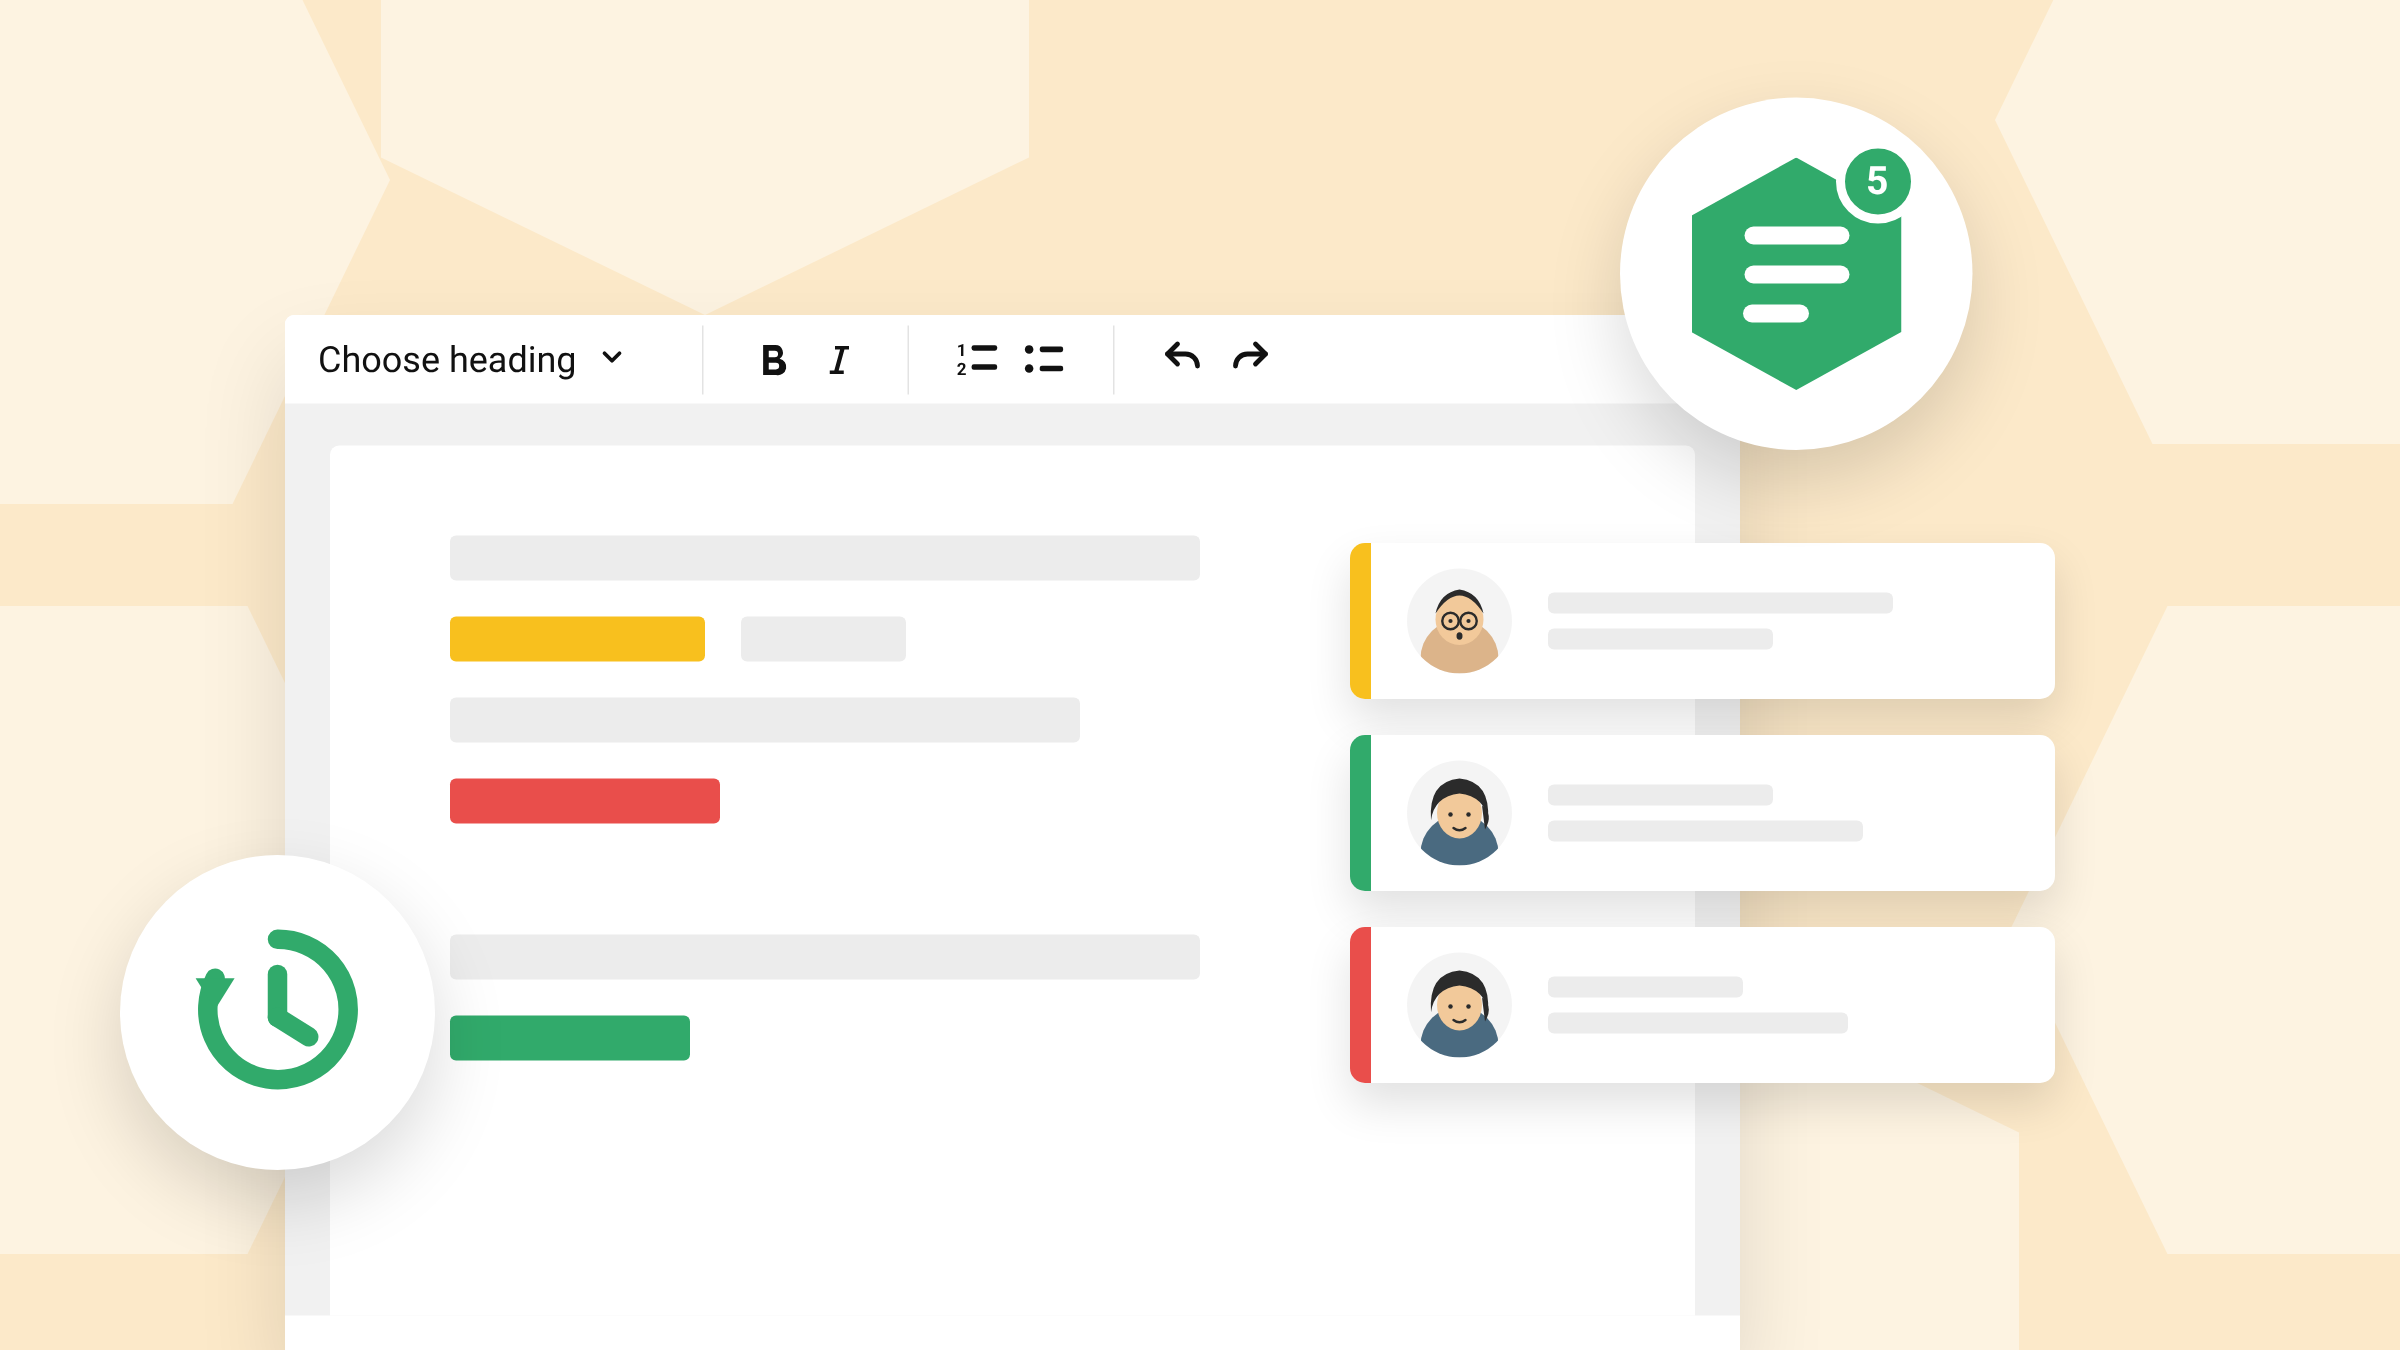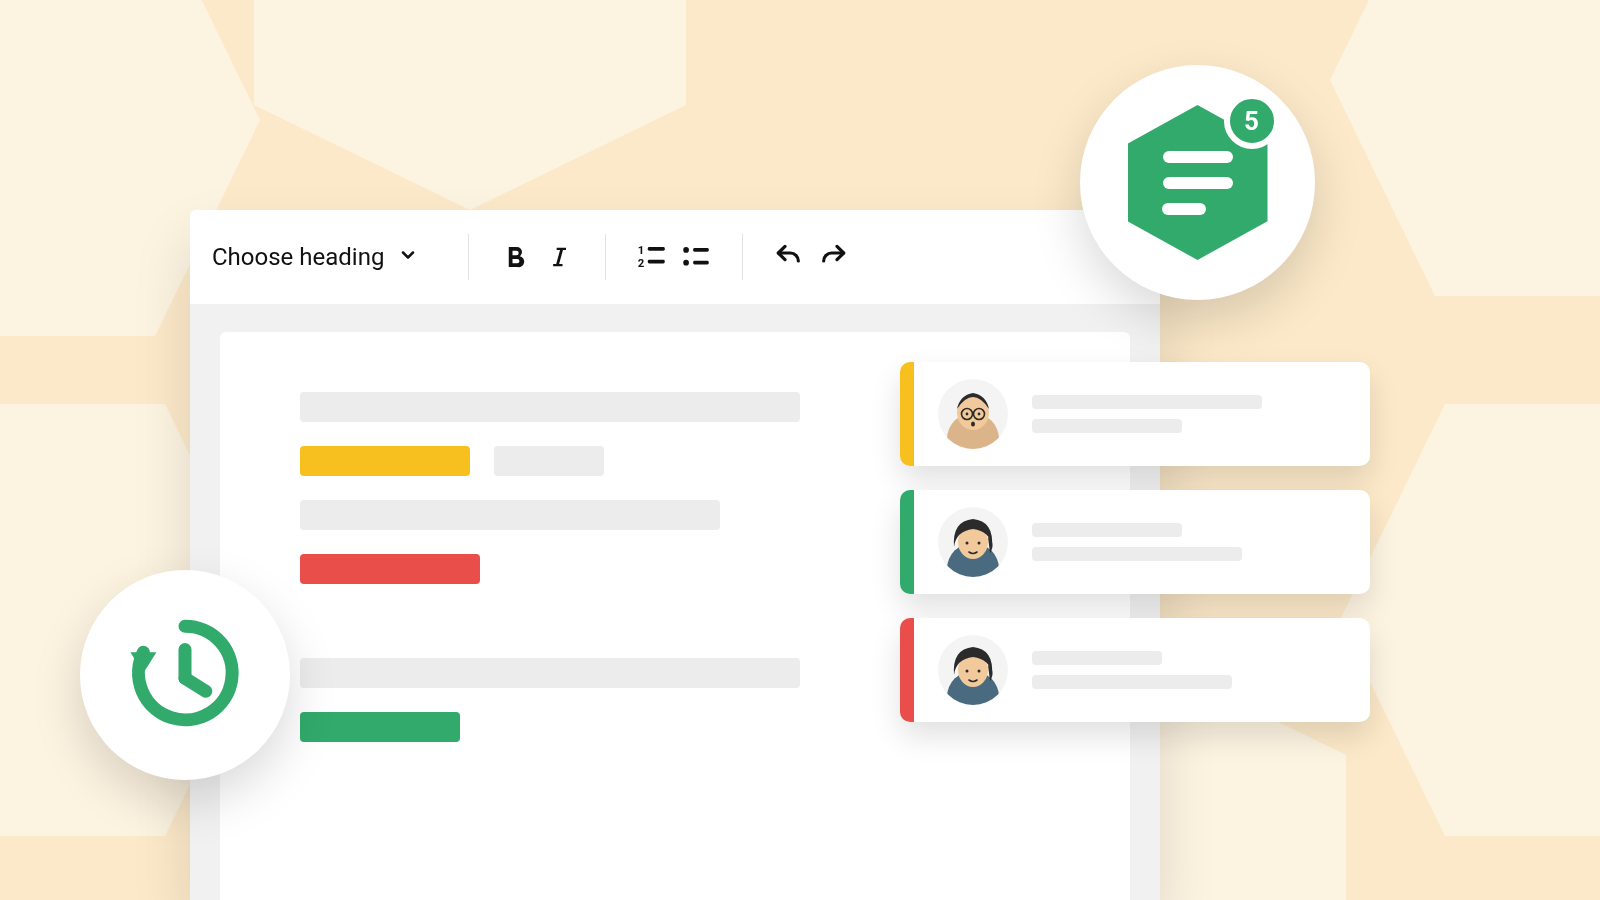--- a/index.html
+++ b/index.html
@@ -25,21 +25,21 @@
     left: 190px;
     top: 210px;
     width: 970px;
     height: 690px;
     background: #fff;
     border-radius: 6px 6px 0 0;
     box-shadow: 0 30px 60px rgba(0,0,0,0.12);
     overflow: hidden;
   }
   .toolbar {
-    height: 94px;
+    height: 59px;
     background: #fff;
     display: flex;
     align-items: center;
     padding: 0 22px;
     gap: 0;
   }
   .heading-dd {
     display: flex; align-items: center; gap: 14px;
     font-size: 24px; color: #111; padding-right: 26px;
     cursor: pointer;

